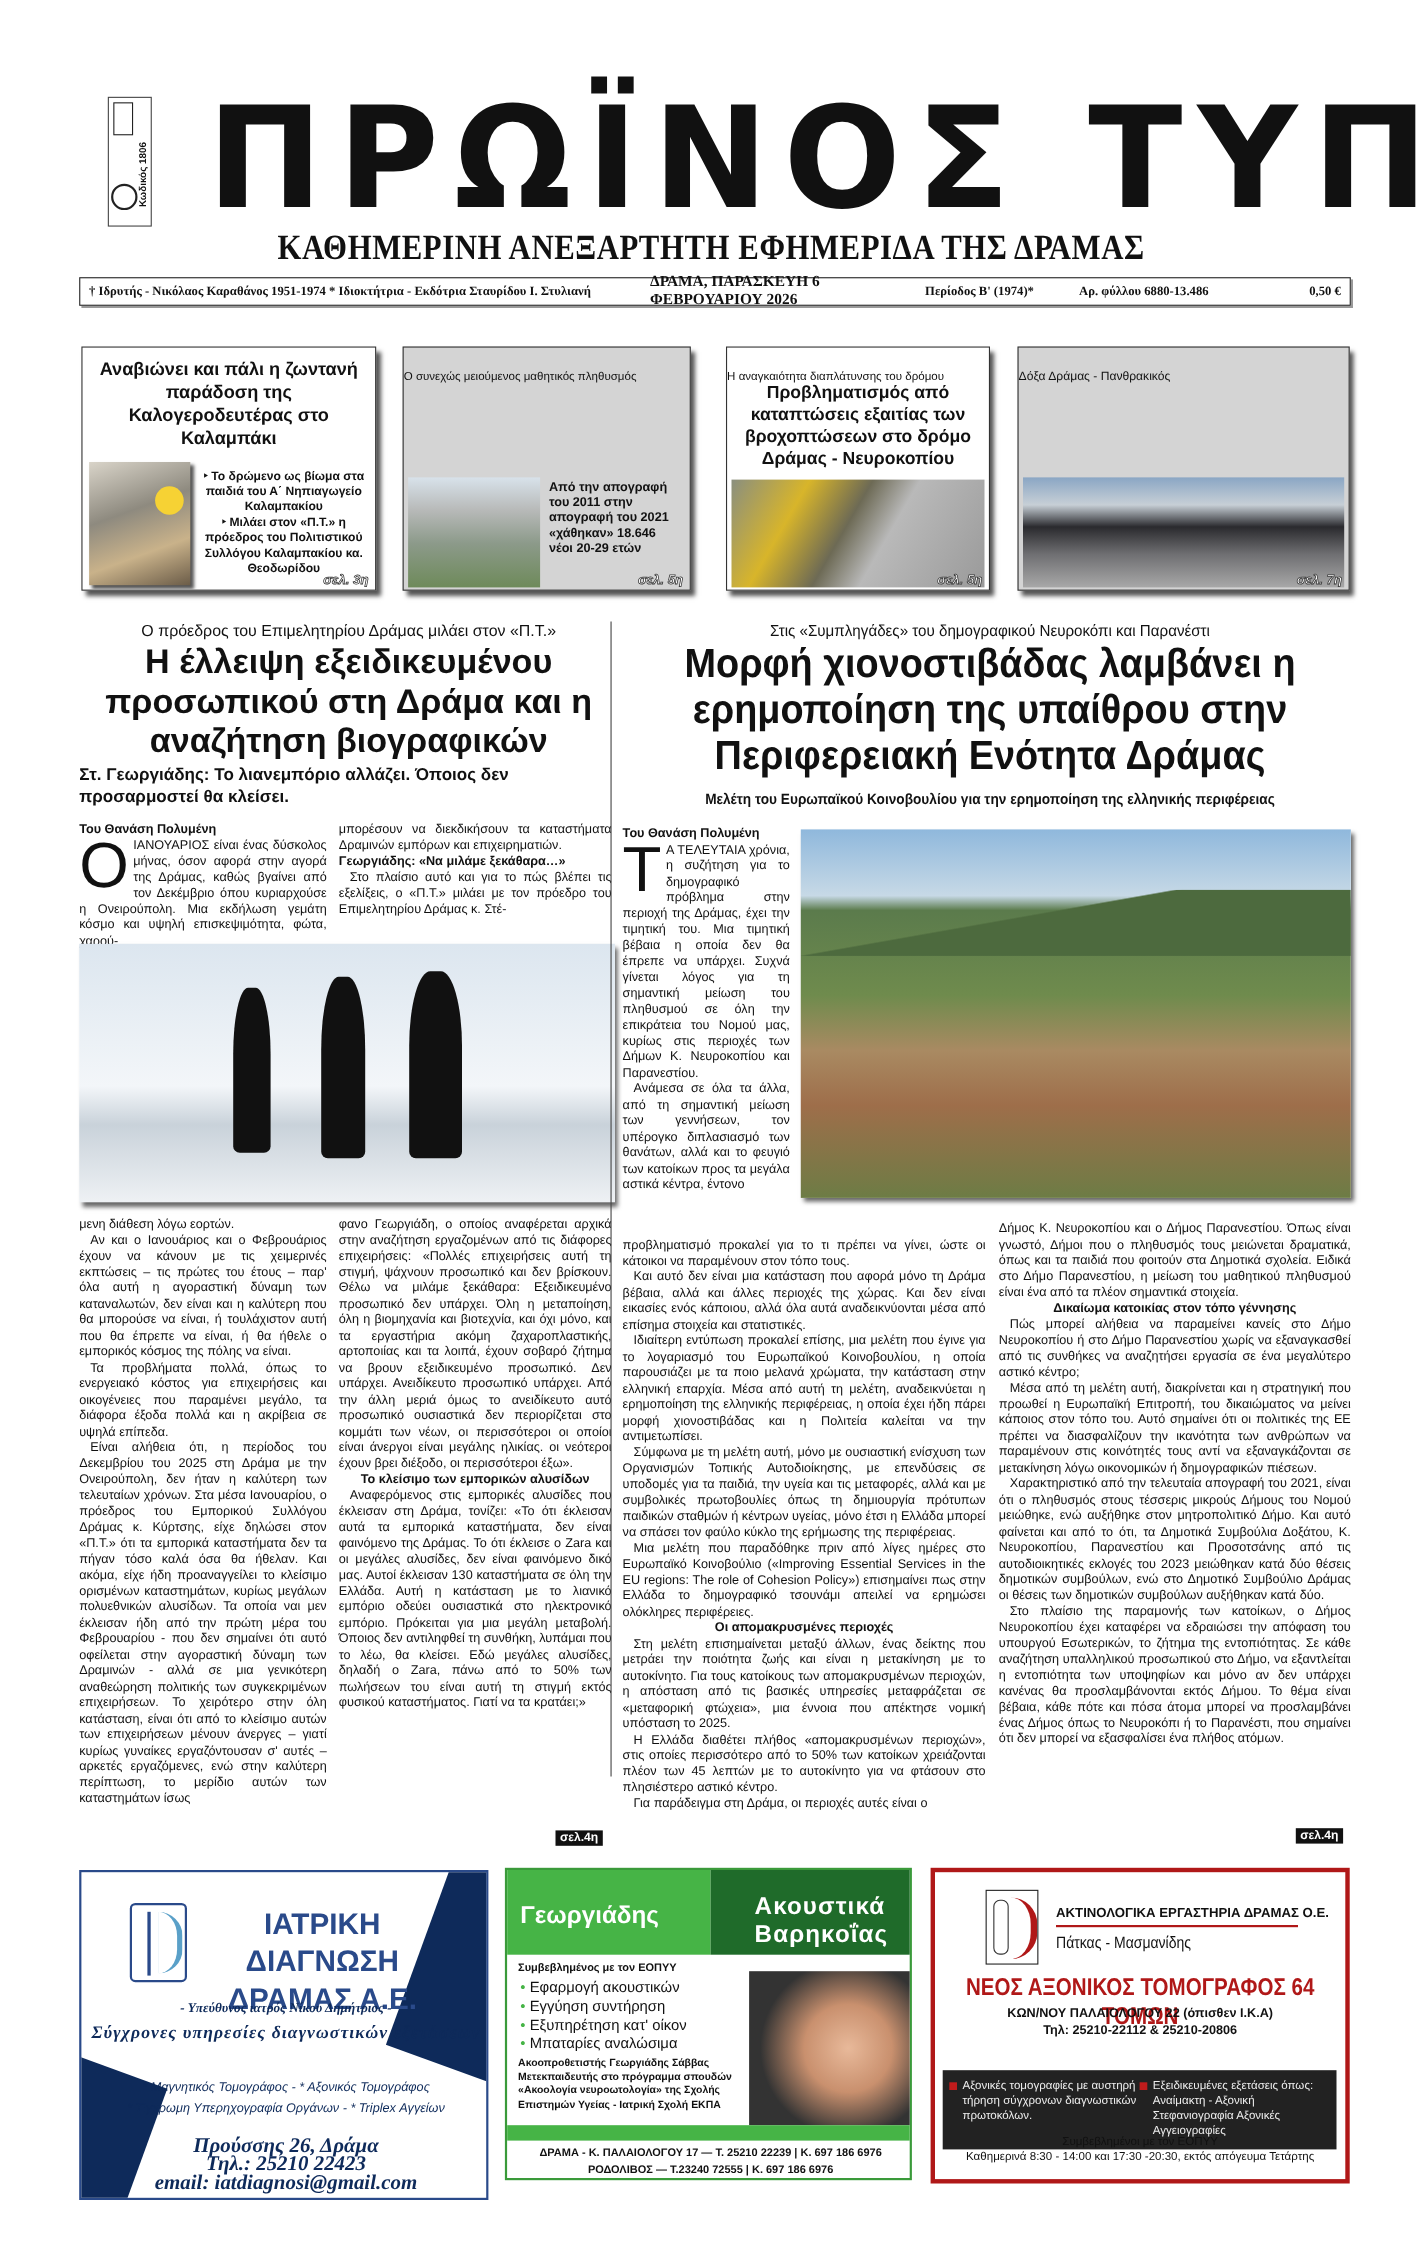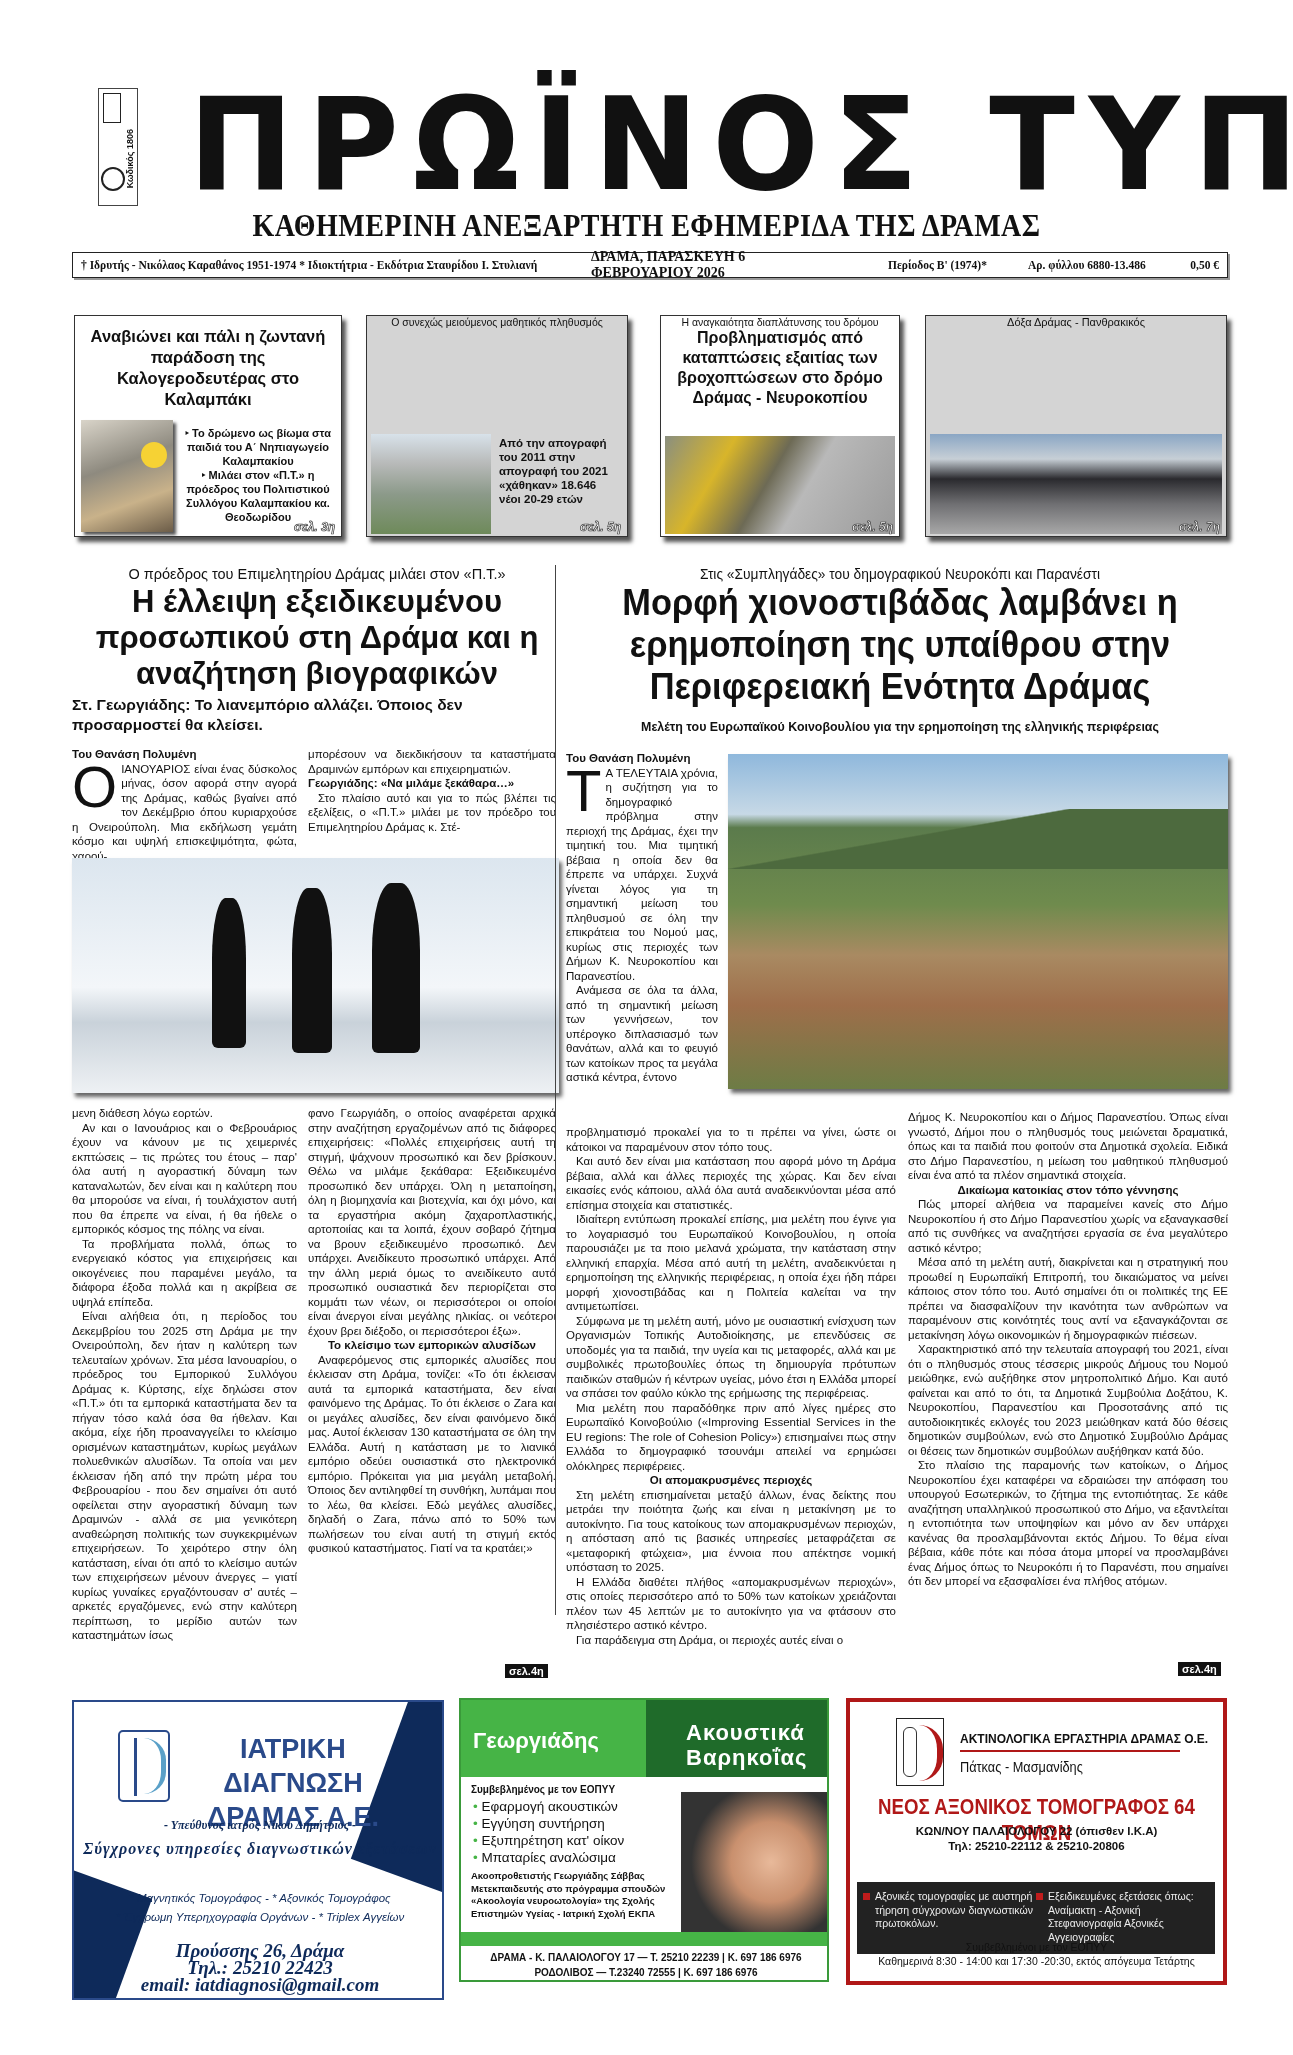--- a/index.html
+++ b/index.html
@@ -8,27 +8,27 @@
 
 .mast-stamp{left:98px;top:88px;width:40px;height:118px;border:1px solid #444;}
 .mast-stamp .env{position:absolute;left:4px;top:4px;width:18px;height:30px;border:1.5px solid #222;}
 .mast-stamp .circ{position:absolute;left:2px;top:78px;width:24px;height:24px;border:2px solid #222;border-radius:50%;}
 .mast-stamp .code{position:absolute;left:26px;top:40px;writing-mode:vertical-rl;transform:rotate(180deg);font-size:9px;font-weight:bold;}
 .mast-title{left:178px;top:80px;width:1040px;height:130px;font-family:"DejaVu Sans",sans-serif;font-weight:900;font-size:128px;letter-spacing:14px;line-height:130px;transform:scaleX(0.98);white-space:nowrap;text-align:center;}
 .mast-sub{left:0;width:1293px;top:210px;text-align:center;font-family:"Liberation Serif",serif;font-weight:bold;font-size:28px;letter-spacing:0.5px;transform:scaleY(1.15);}
 .infobar{left:72px;top:252px;width:1156px;height:26px;border:1.5px solid #222;box-shadow:2px 2px 0 #999;display:flex;align-items:center;font-family:"Liberation Serif",serif;font-weight:bold;font-size:11.5px;padding:0 8px;}
 .infobar .founder{flex:0 0 510px;}
 .infobar .date{flex:0 0 250px;font-size:14px;}
-.infobar .period{flex:0 0 140px;margin-left:47px;}
+.infobar .period{flex:0 0 140px;}
 .infobar .issue{flex:0 0 158px;}
 .infobar .price{flex:1;text-align:right;}
 
 .teaser{top:315px;height:222px;border:1.5px solid #333;box-shadow:4px 5px 4px #555;background:#fff;overflow:hidden;}
 .teaser.gray{background:#d4d4d4;}
-.teaser .kicker{font-size:11.5px;text-align:center;padding-top:0;}
+.teaser .kicker{font-size:11.5px;padding-top:20px;}
 .teaser .head{font-weight:bold;font-size:17px;text-align:center;line-height:21px;}
 .teaser .photo{position:absolute;}
 .teaser .side{position:absolute;font-weight:bold;font-size:11px;line-height:14px;text-align:center;}
 .teaser .page{position:absolute;right:6px;bottom:2px;font-size:12px;font-style:italic;color:#fff;-webkit-text-stroke:0.7px #333;font-weight:bold;}
 
 .kicker-l{left:72px;top:566px;width:490px;font-size:14.5px;text-align:center;}
 .head-l{left:72px;top:584px;width:490px;font-weight:bold;font-size:31px;line-height:36px;text-align:center;}
 .deck-l{left:72px;top:695px;width:490px;font-weight:bold;font-size:15.5px;line-height:20px;}
 .kicker-r{left:560px;top:566px;width:680px;font-size:14.5px;text-align:center;transform:scaleX(0.95);}
 .head-r{left:560px;top:582px;width:680px;font-weight:bold;font-size:37px;line-height:42px;text-align:center;transform:scaleX(0.93);}

